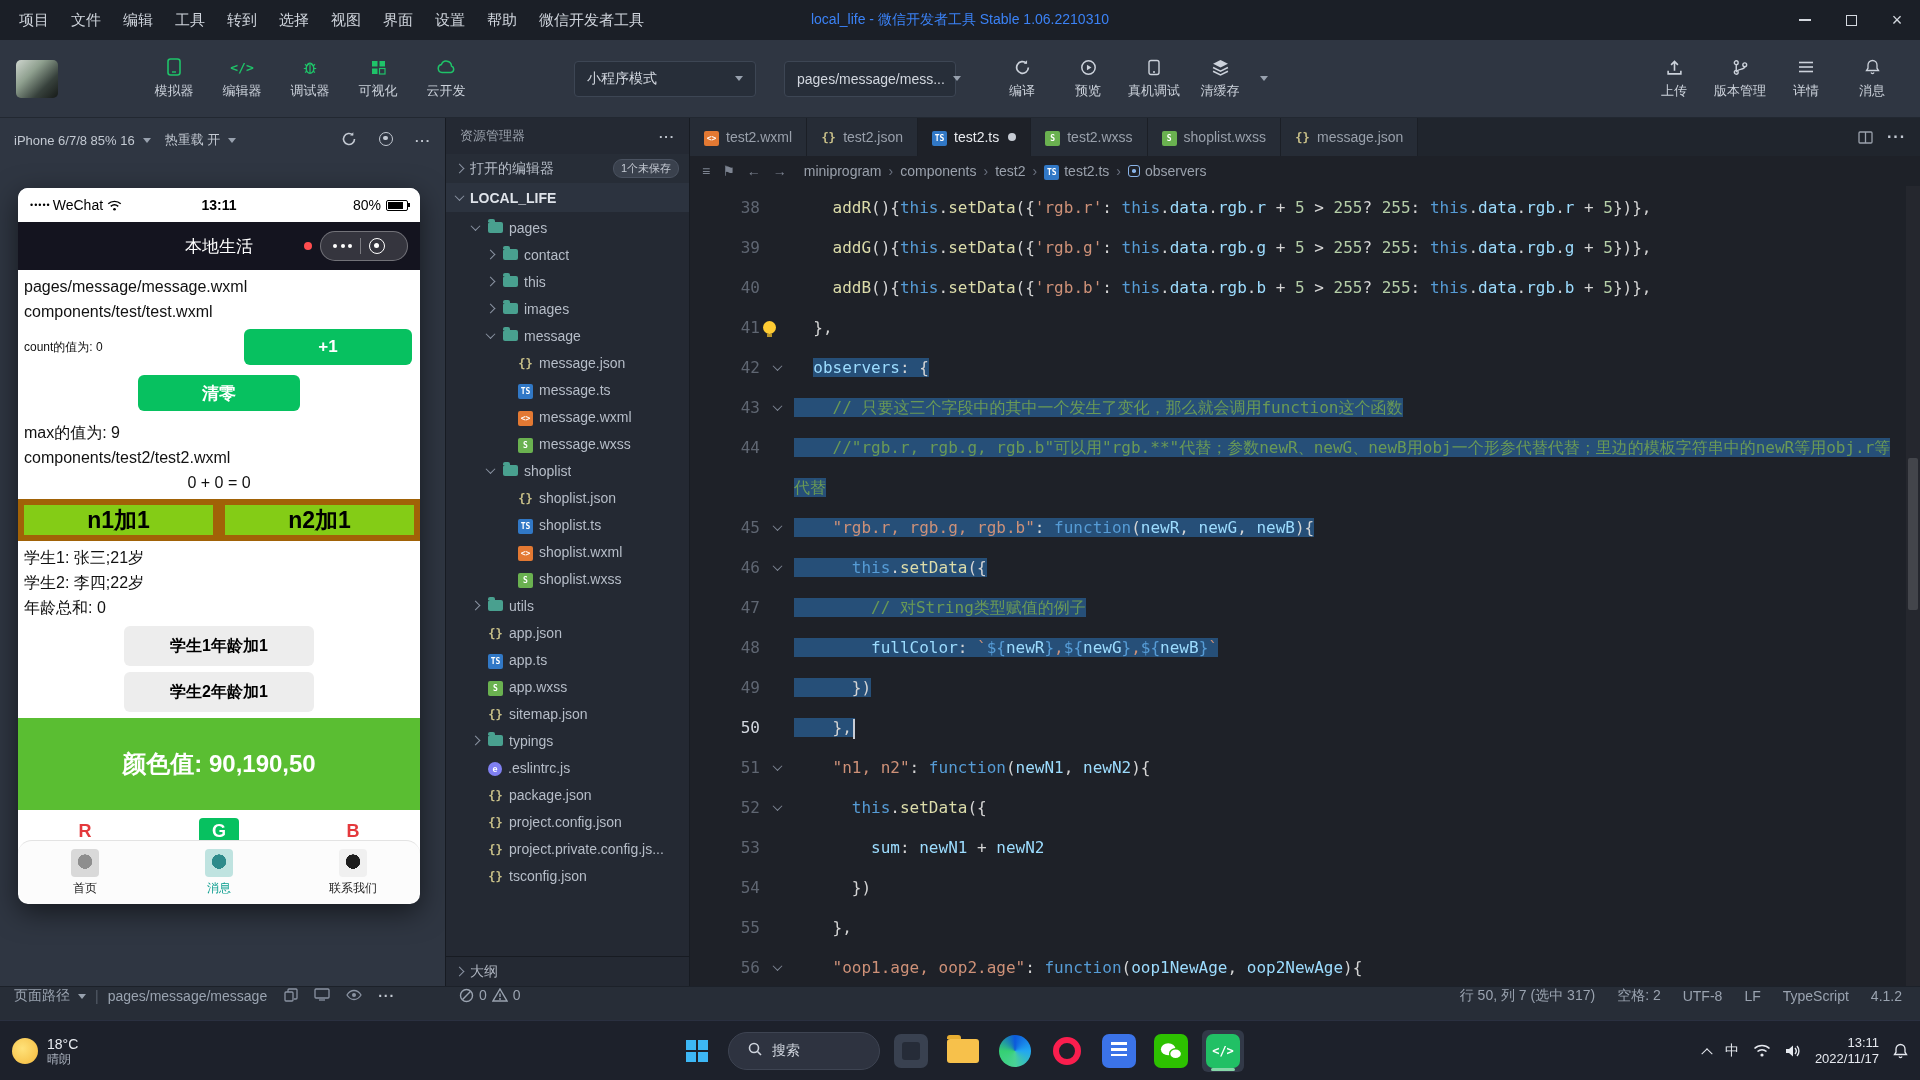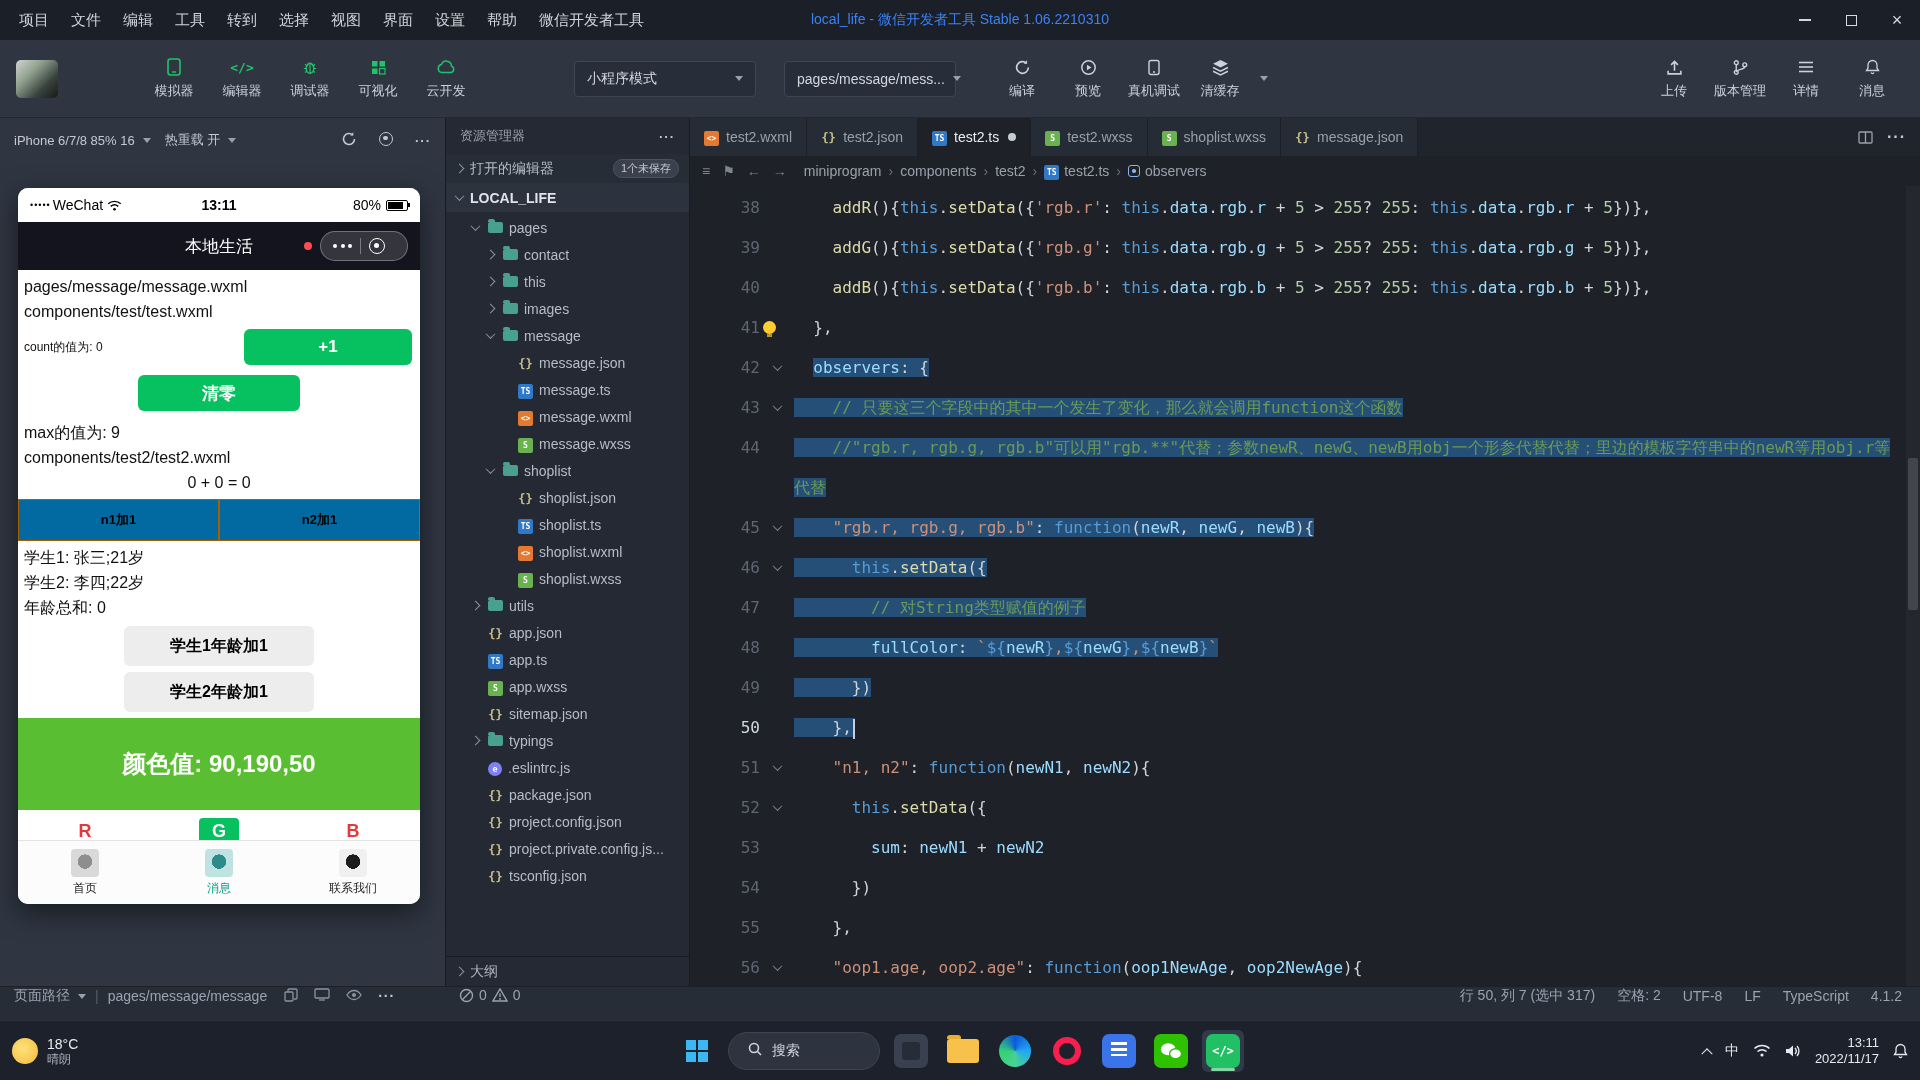--- a/index.html
+++ b/index.html
@@ -84,32 +84,32 @@
   .prow { padding:1px 6px; font-size:16px; line-height:23px; color:#111; }
   .pcenter { text-align:center; }
   .lbrow { display:flex; align-items:center; padding:5px 8px 5px 6px; }
   .lbrow .ltext { flex:1; font-size:12px; }
   .btn-green { background:#07c160; color:#fff; font-size:17px; font-weight:bold; border:none;
     border-radius:6px; height:36px; display:flex; align-items:center; justify-content:center; }
   .lbrow .btn-green { width:168px; }
   .gbrow { display:flex; justify-content:center; padding:5px 0 9px; }
   .gbrow .btn-green { width:162px; }
   .pairrow { display:flex; padding:4px 0; }
-  .btn-white { flex:1; background:#0369a1; border:1px solid #a16207; font-weight:bold; font-size:13px;
+  .btn-white { flex:1; background:#84cc16; border:6px solid #a16207; font-weight:bold; font-size:23px;
     height:42px; color:#000; display:flex; align-items:center; justify-content:center; }
   .btn-gray { margin:6px auto; width:190px; height:40px; background:#ededed; border:none; border-radius:6px;
     font-weight:bold; font-size:16px; color:#000; display:flex; align-items:center; justify-content:center; }
   .cpanel { margin-top:6px; height:92px; display:flex; align-items:center; justify-content:center;
     color:#fff; font-size:24px; font-weight:bold; }
   .rgbrow { display:flex; height:42px; align-items:center; }
   .rgbrow .cell { flex:1; text-align:center; font-weight:bold; font-size:18px; }
   .cell-red { color:#e4393c; }
   .gchip { display:inline-block; background:#07c160; color:#fff; padding:3px 13px; border-radius:4px; }
 
-  .ptabbar { height:64px; flex:0 0 auto; border-top:1px solid #e3e3e3; display:flex; background:#fcfcfc; }
+  .ptabbar { height:64px; flex:0 0 auto; border-top:1px solid #e3e3e3; display:flex; background:#fcfcfc;border-radius:14px; }
   .ptab { flex:1; display:flex; flex-direction:column; align-items:center; justify-content:center; gap:3px;
     font-size:12px; color:#222; }
   .ptab.active { color:#0a9d8e; }
   .thumb { width:28px; height:28px; border-radius:4px; }
   .thumb-gray  { background:radial-gradient(circle at 50% 45%, #8e8e8e 0 34%, #d9d9d9 35%); }
   .thumb-teal  { background:radial-gradient(circle at 50% 45%, #2e8b8b 0 34%, #bfe3e0 35%); }
   .thumb-panda { background:radial-gradient(circle at 50% 45%, #1d1d1d 0 34%, #f0f0f0 35%); }
 
   
   .explorer { width:245px; flex:0 0 auto; background:#242933; border-left:1px solid #171b22;

